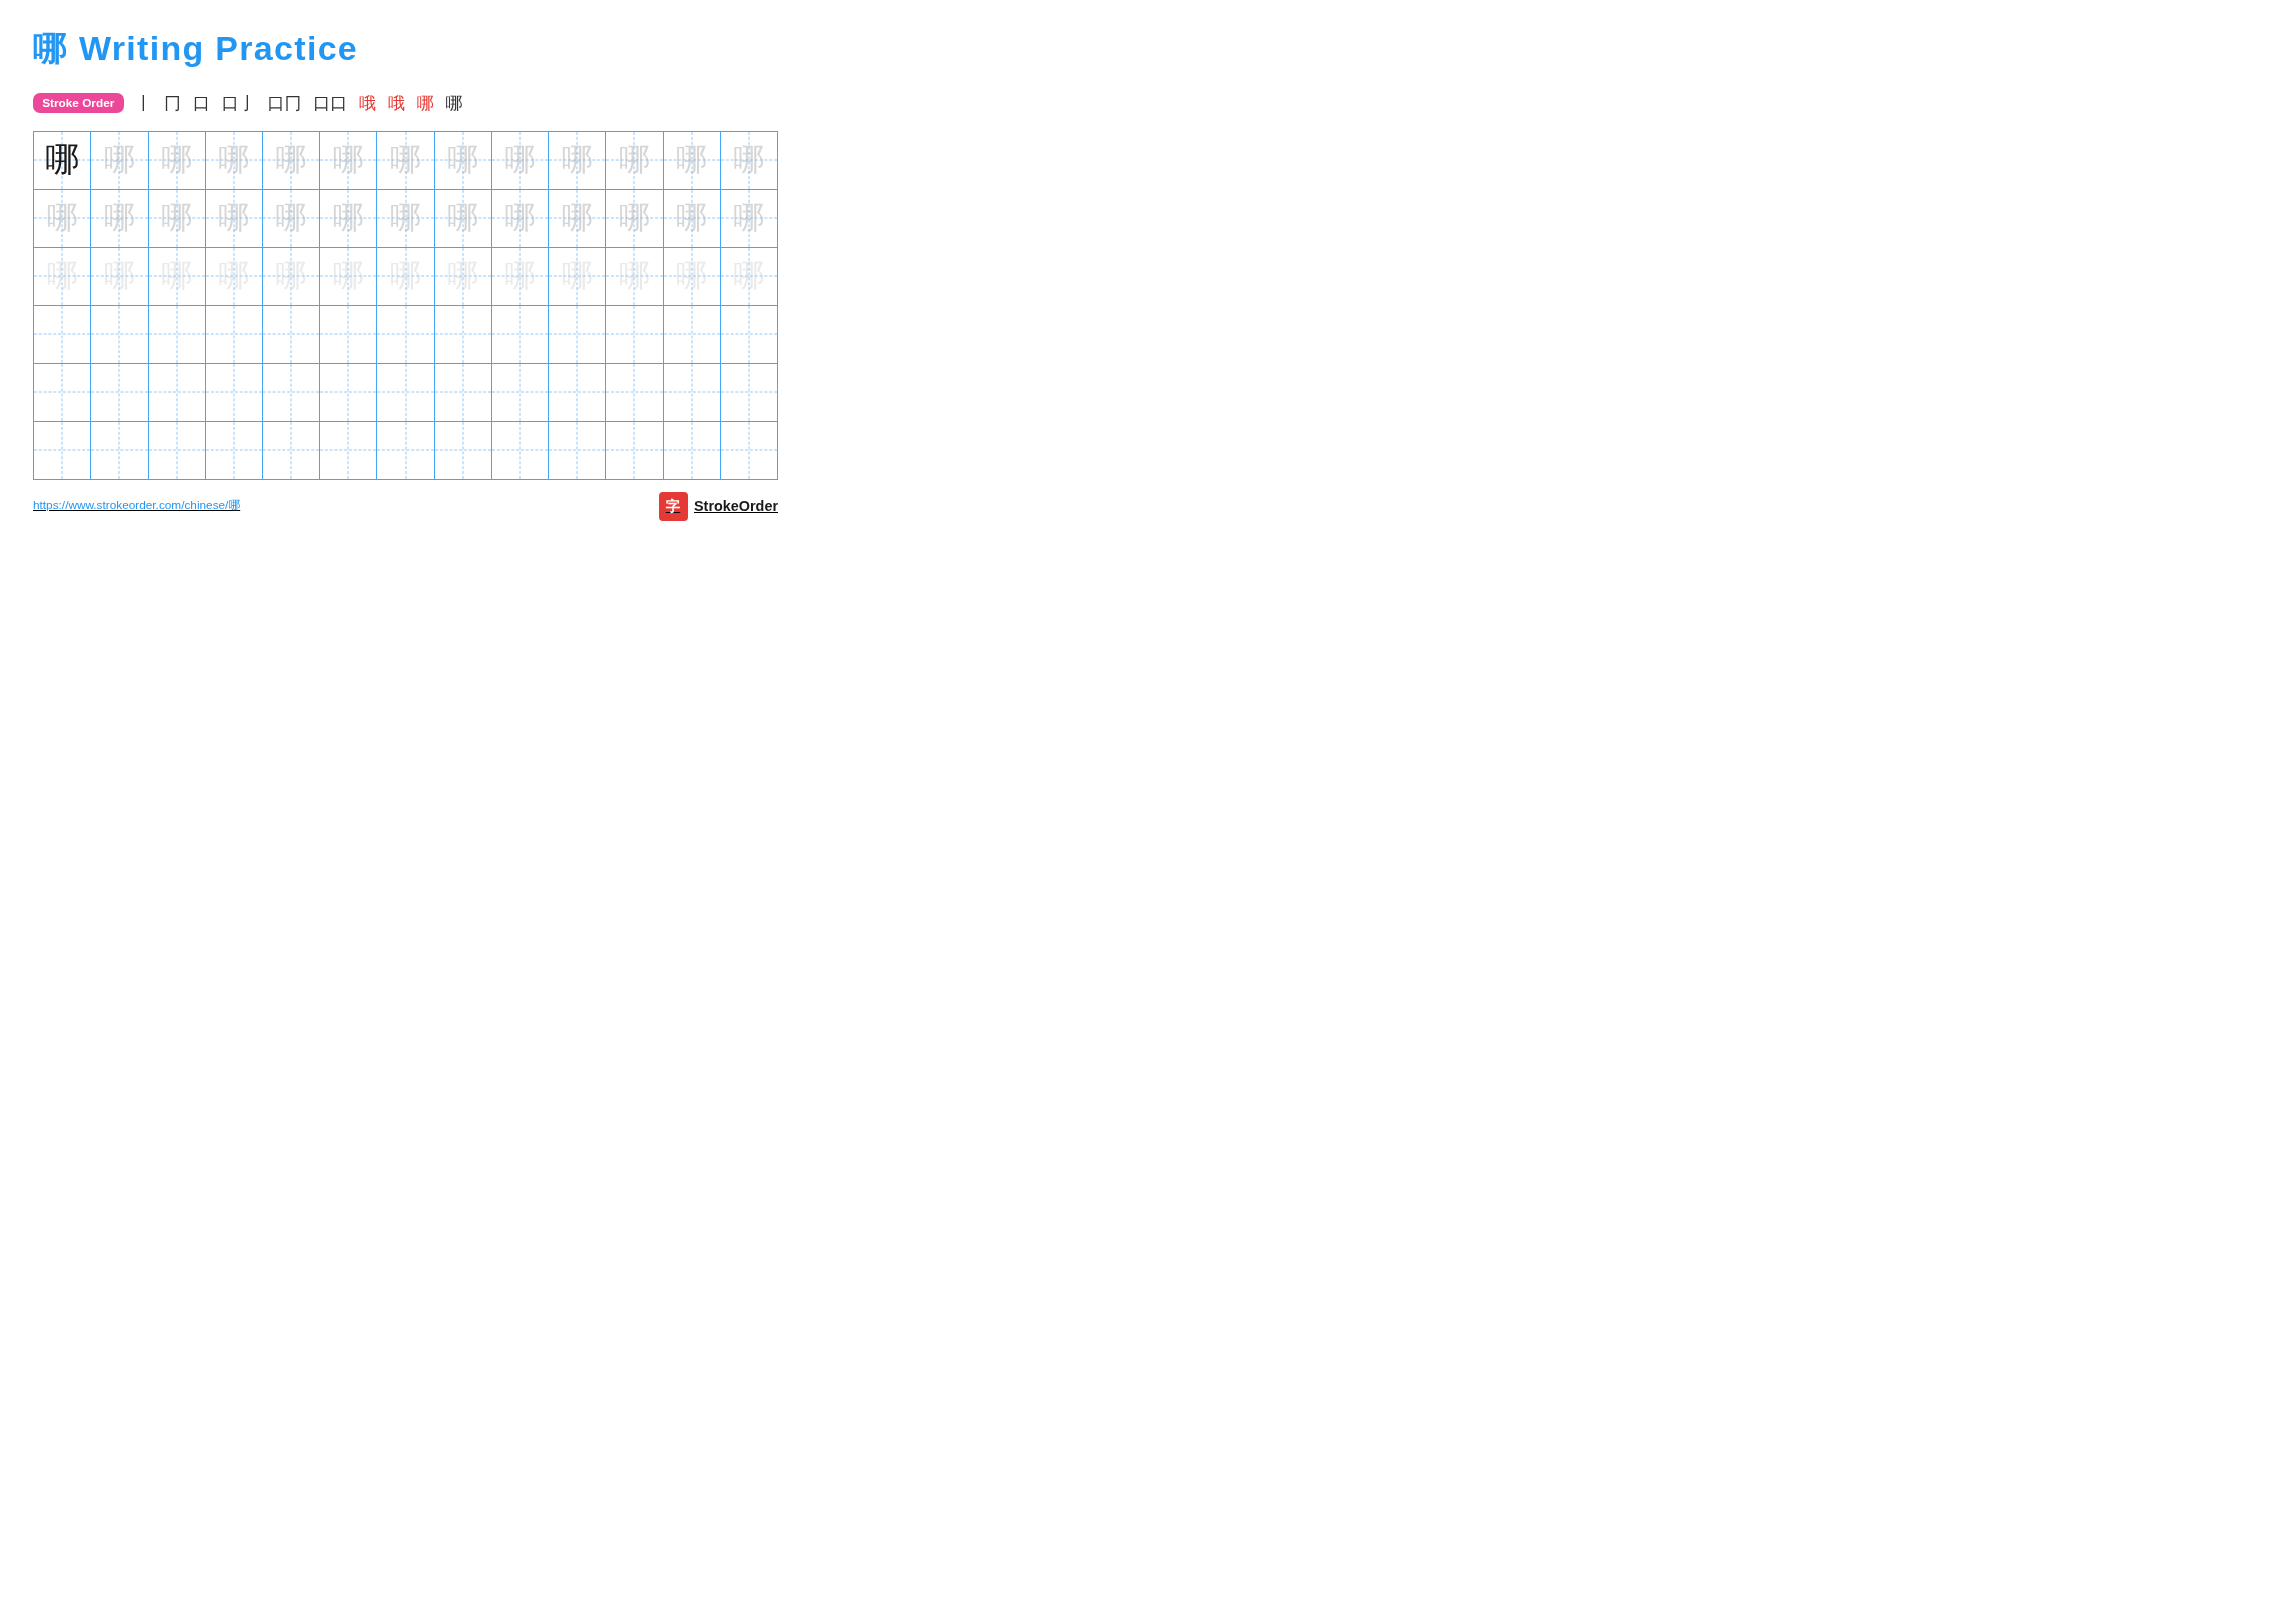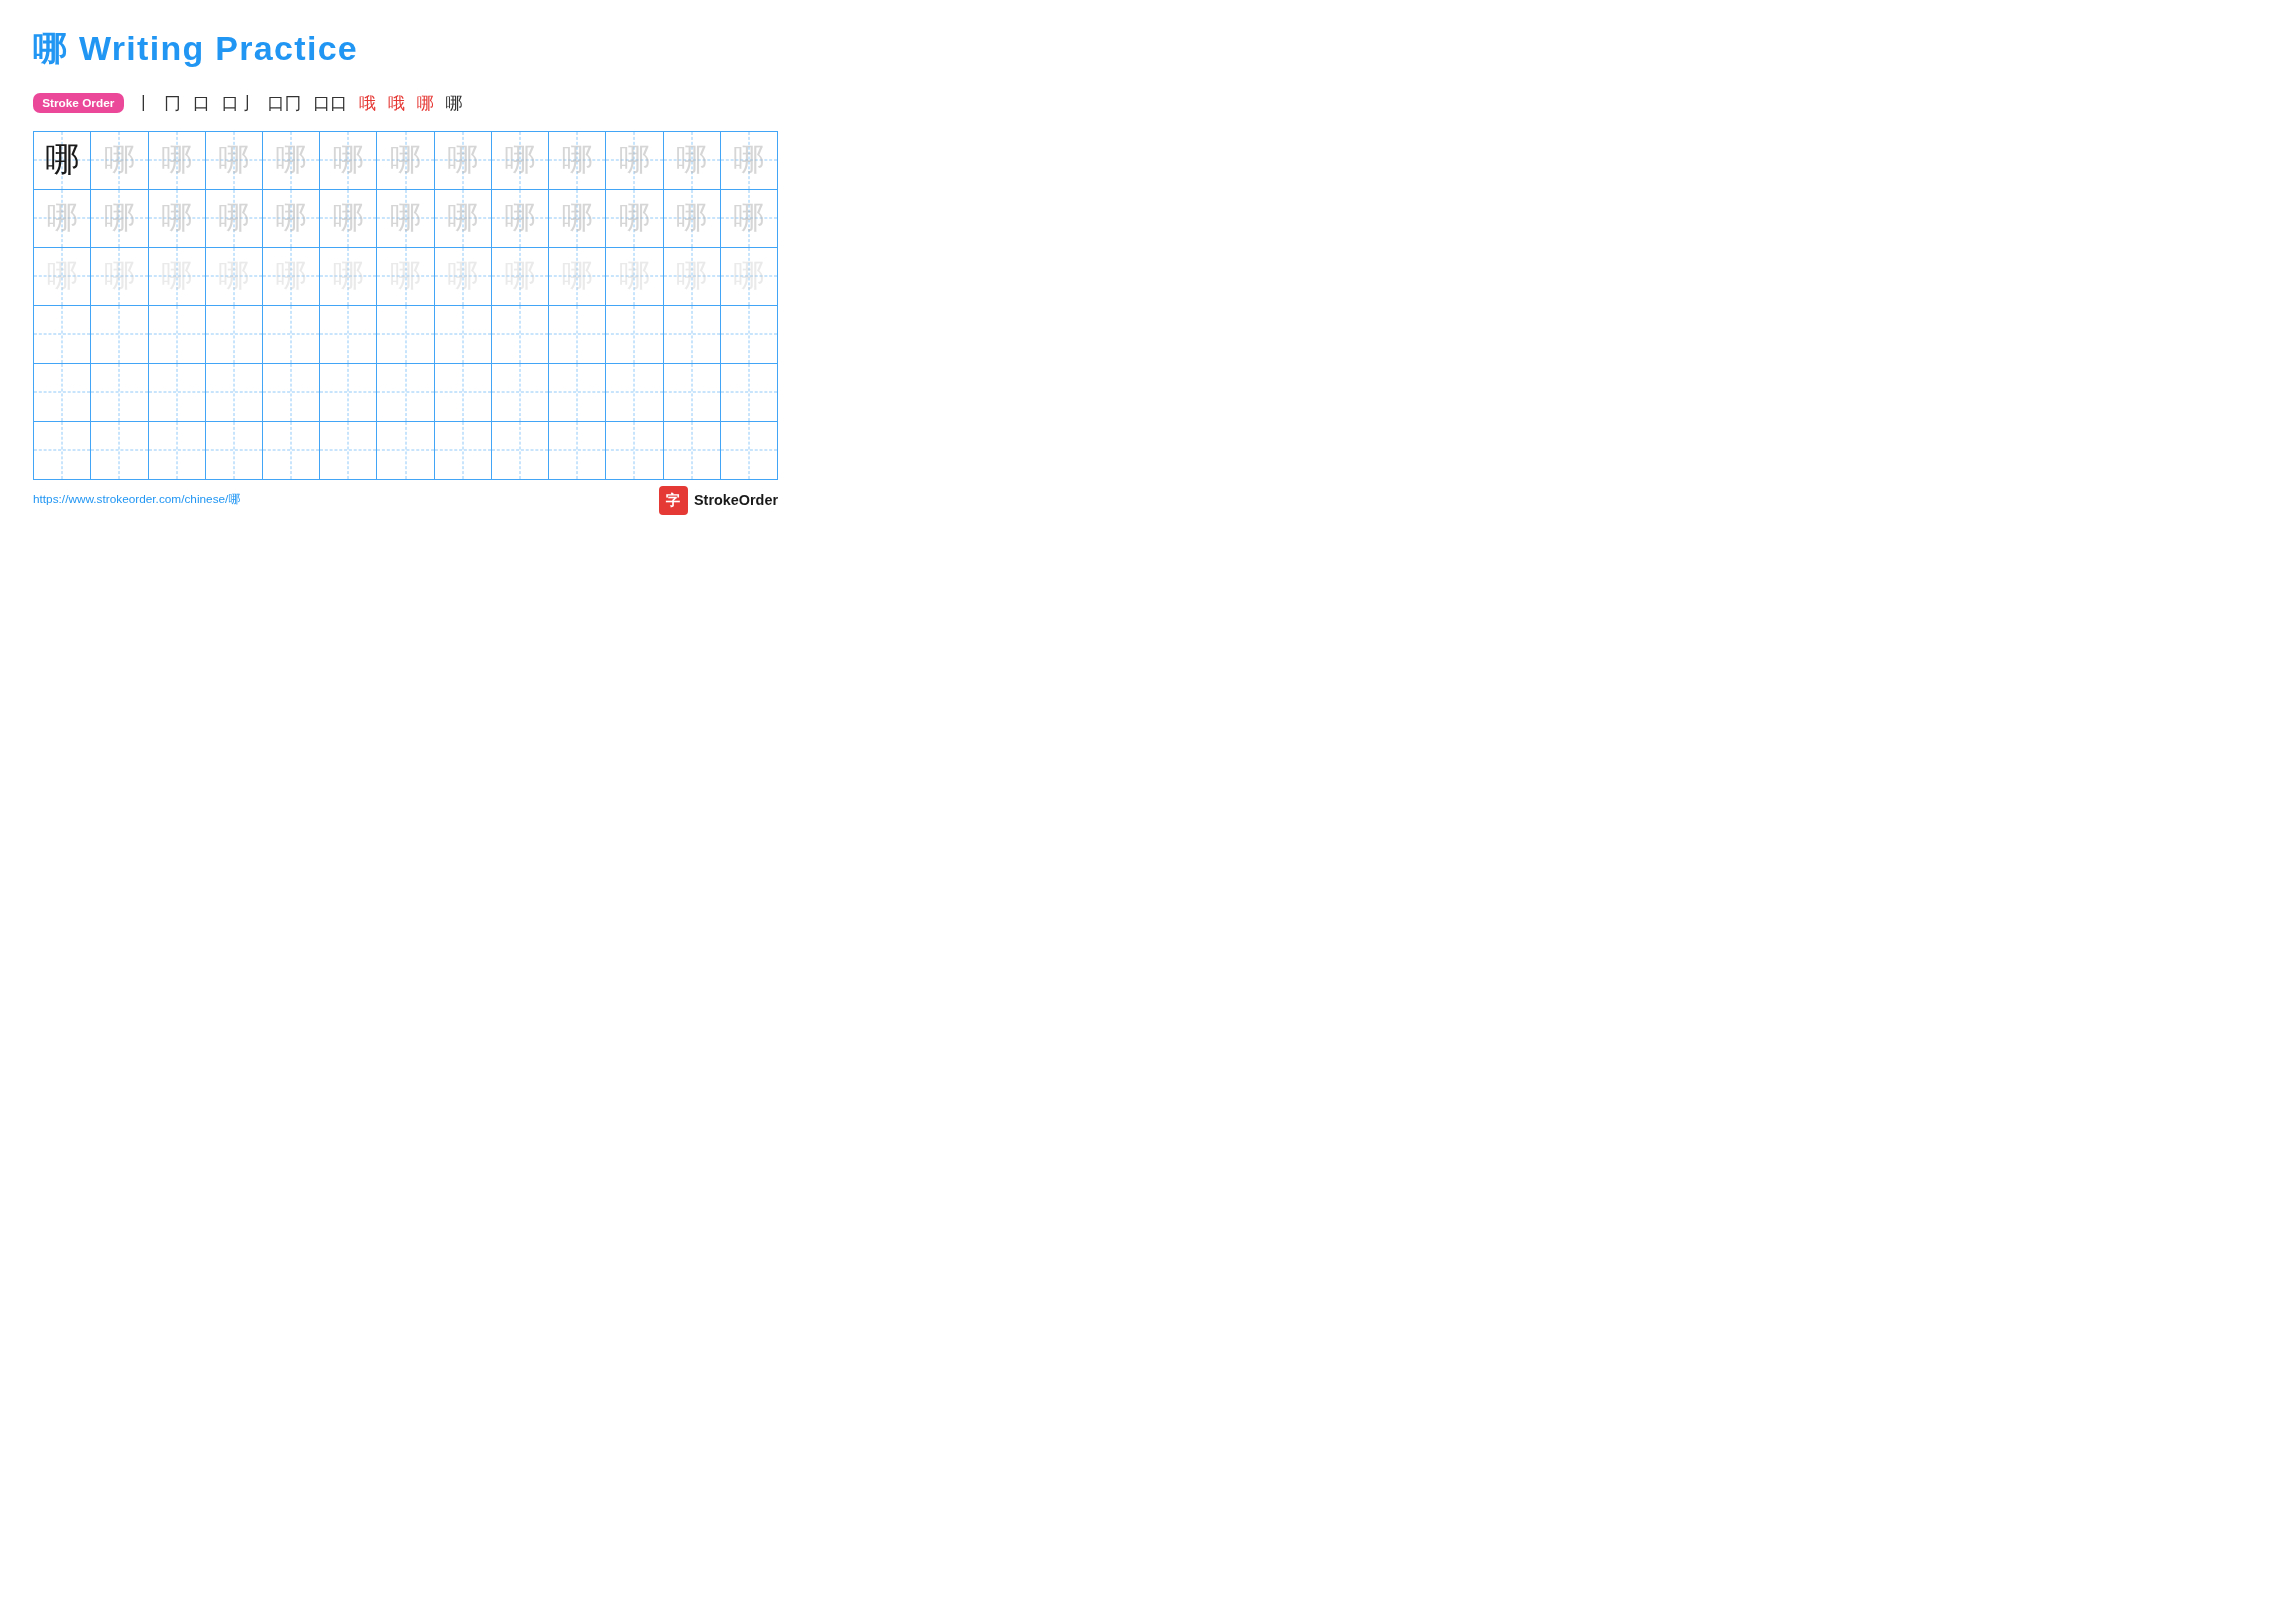--- a/index.html
+++ b/index.html
@@ -110,21 +110,22 @@
     }
 
     .empty-cell {
       
     }
 
     .footer {
       display: flex;
       justify-content: space-between;
       align-items: center;
-      margin-top: 6px;
+      margin-top: 12px;
+      text-decoration: underline;
     }
 
     .footer-url {
       color: #2196F3;
       font-size: 11.8px;
       text-decoration: none;
     }
 
     .footer-brand {
       display: flex;

